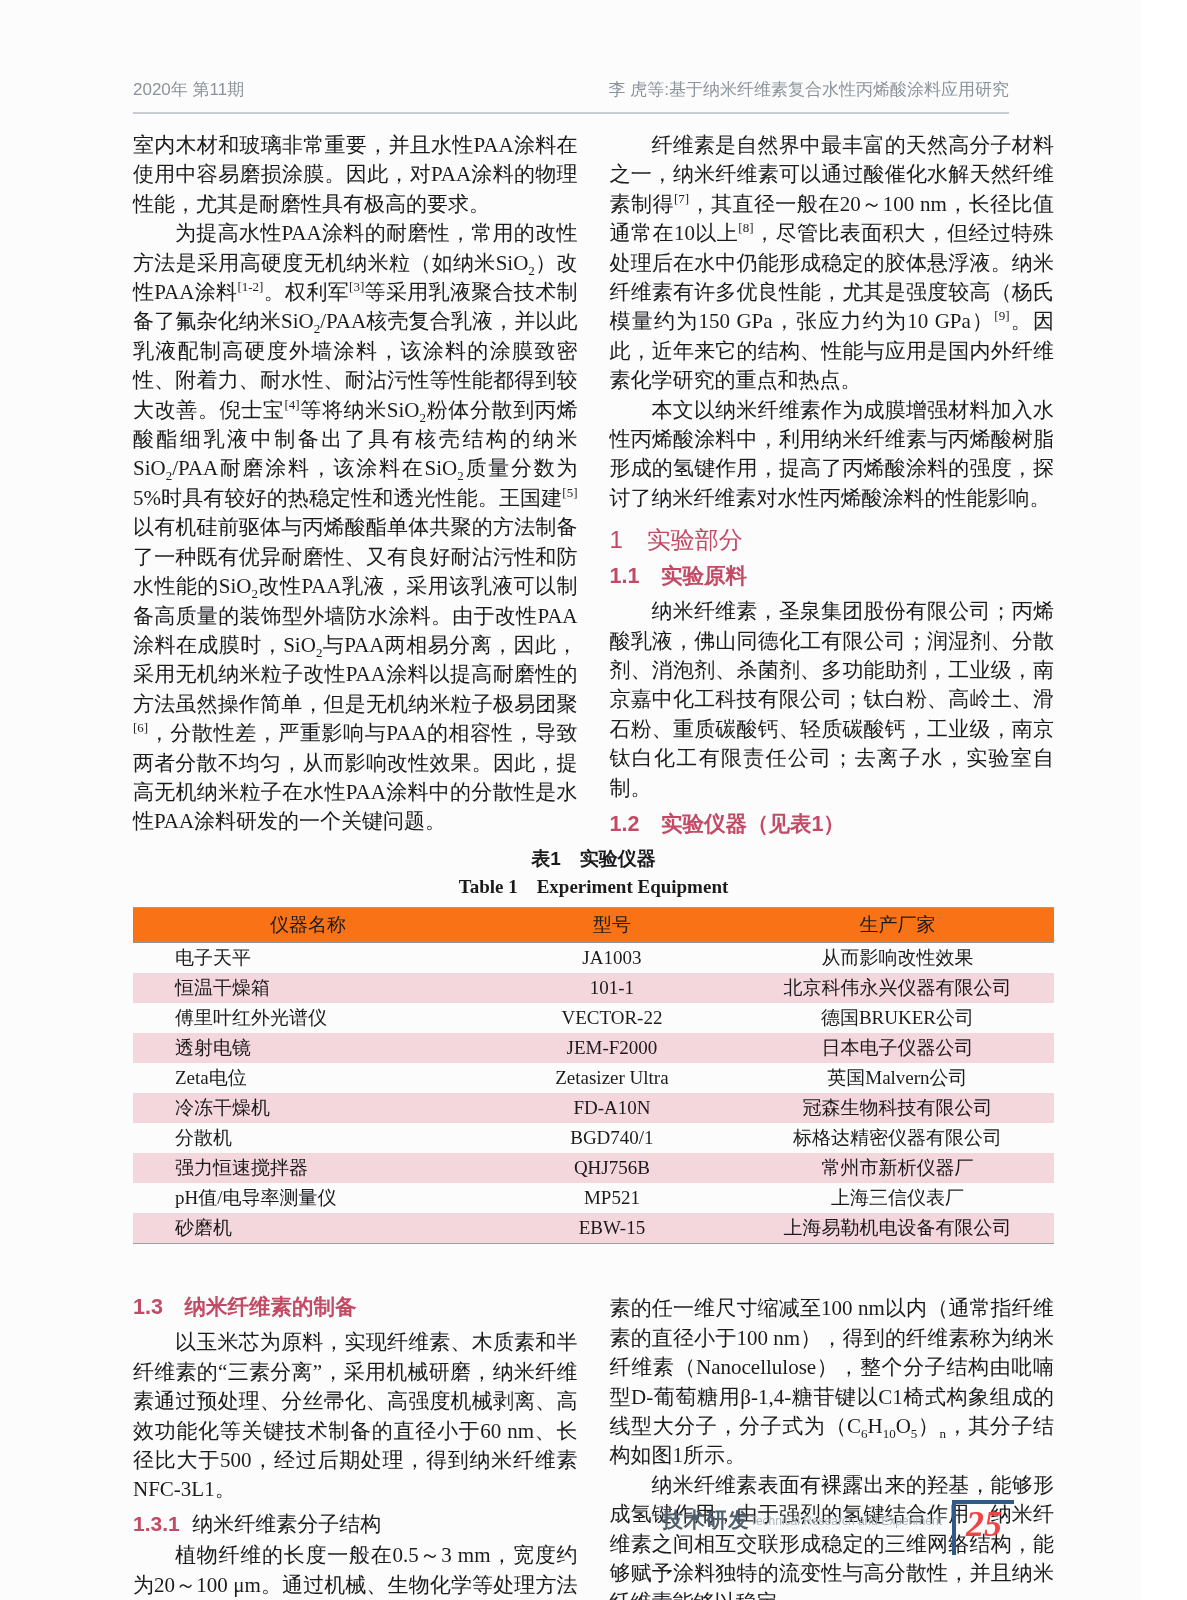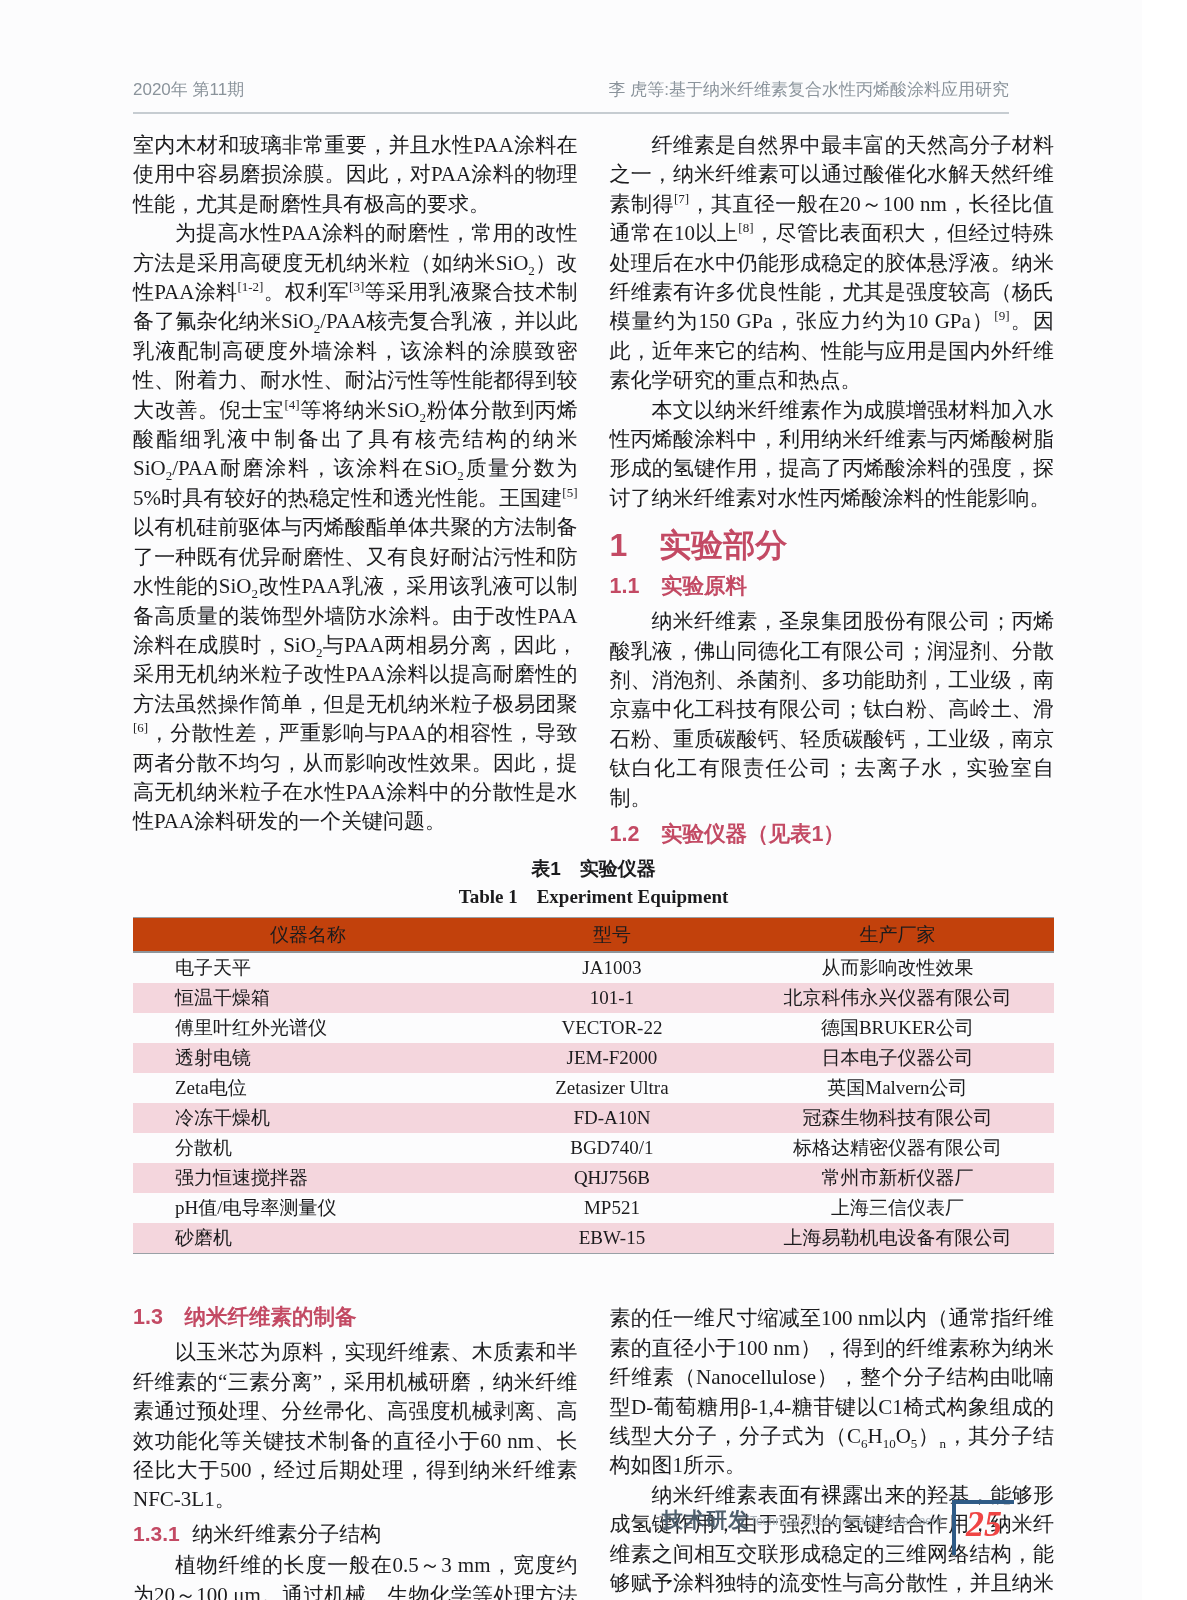--- a/index.html
+++ b/index.html
@@ -19,21 +19,21 @@
   
   .content { position:absolute; top:131px; left:133px; width:921px; }
   .columns { display:flex; gap:32px; }
   .col { flex:1 1 0; min-width:0; }
   .col p { margin:0; font-size:21px; line-height:29.4px; text-align:justify; }
   .indent { text-indent:2em; }
   sup, sub { font-size:0.62em; line-height:0; }
   
   .h1-sec {
     font-family:"Liberation Sans","DejaVu Sans",sans-serif;
-    color:#c34a64; font-size:32px; font-weight:bold;
+    color:#c34a64; font-size:24px; font-weight:normal;
     margin:12px 0 8px; line-height:1.25;
   }
   .h2-sec {
     font-family:"Liberation Sans","DejaVu Sans",sans-serif;
     color:#c34a64; font-size:21.5px; font-weight:bold;
     margin:8px 0 6px; line-height:1.3;
   }
   .h3-line { margin:4px 0 2px; font-size:21px; line-height:29.4px; }
   .h3-num {
     font-family:"Liberation Sans","DejaVu Sans",sans-serif;
@@ -46,21 +46,21 @@
     text-align:center; font-family:"Liberation Sans","DejaVu Sans",sans-serif;
     font-weight:bold; font-size:19px; line-height:1.3;
   }
   .tbl-title-en {
     text-align:center; font-weight:bold; font-size:19px; margin-top:3px; line-height:1.3;
   }
   table.instruments {
     width:100%; border-collapse:collapse; margin-top:8px; font-size:19px;
     border-top:1.5px solid #99a0a6; border-bottom:1.5px solid #99a0a6;
   }
-  table.instruments thead tr { background:#c2410c; border-bottom:2px solid #8e959b; }
+  table.instruments thead tr { background:#f97316; border-bottom:2px solid #8e959b; }
   table.instruments th { font-weight:normal; height:31px; text-align:center; }
   table.instruments td { height:28px; }
   table.instruments tbody tr:nth-child(even) { background:#f4d6dd; }
   table.instruments td.c1 { padding-left:42px; text-align:left; }
   table.instruments td.c2, table.instruments td.c3 { text-align:center; }
   .bottom-cols { margin-top:50px; }
   
   .footer { position:absolute; top:1500px; right:128px; display:flex; align-items:flex-start; }
   .footer-text { display:flex; flex-direction:row; align-items:center; margin-right:10px; padding-top:7px; }
   .footer-cn {

